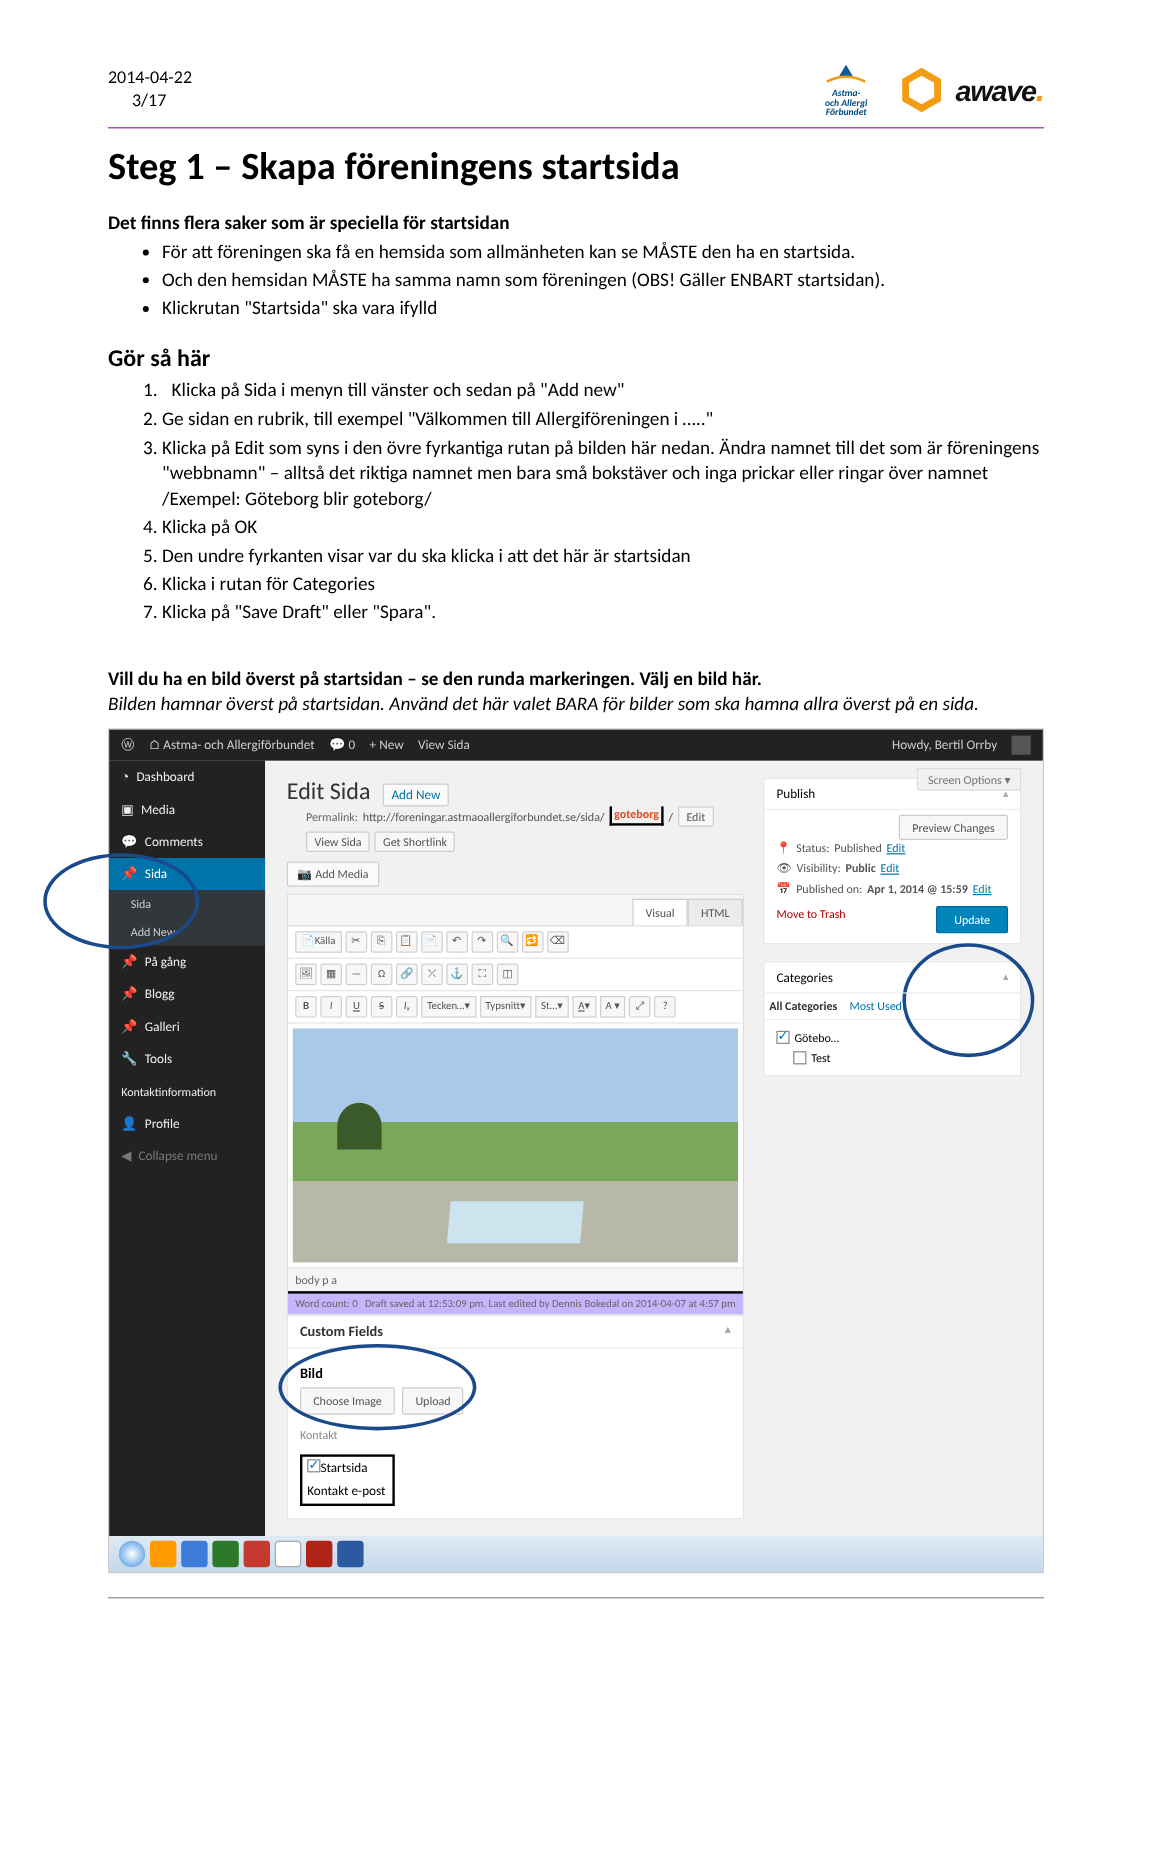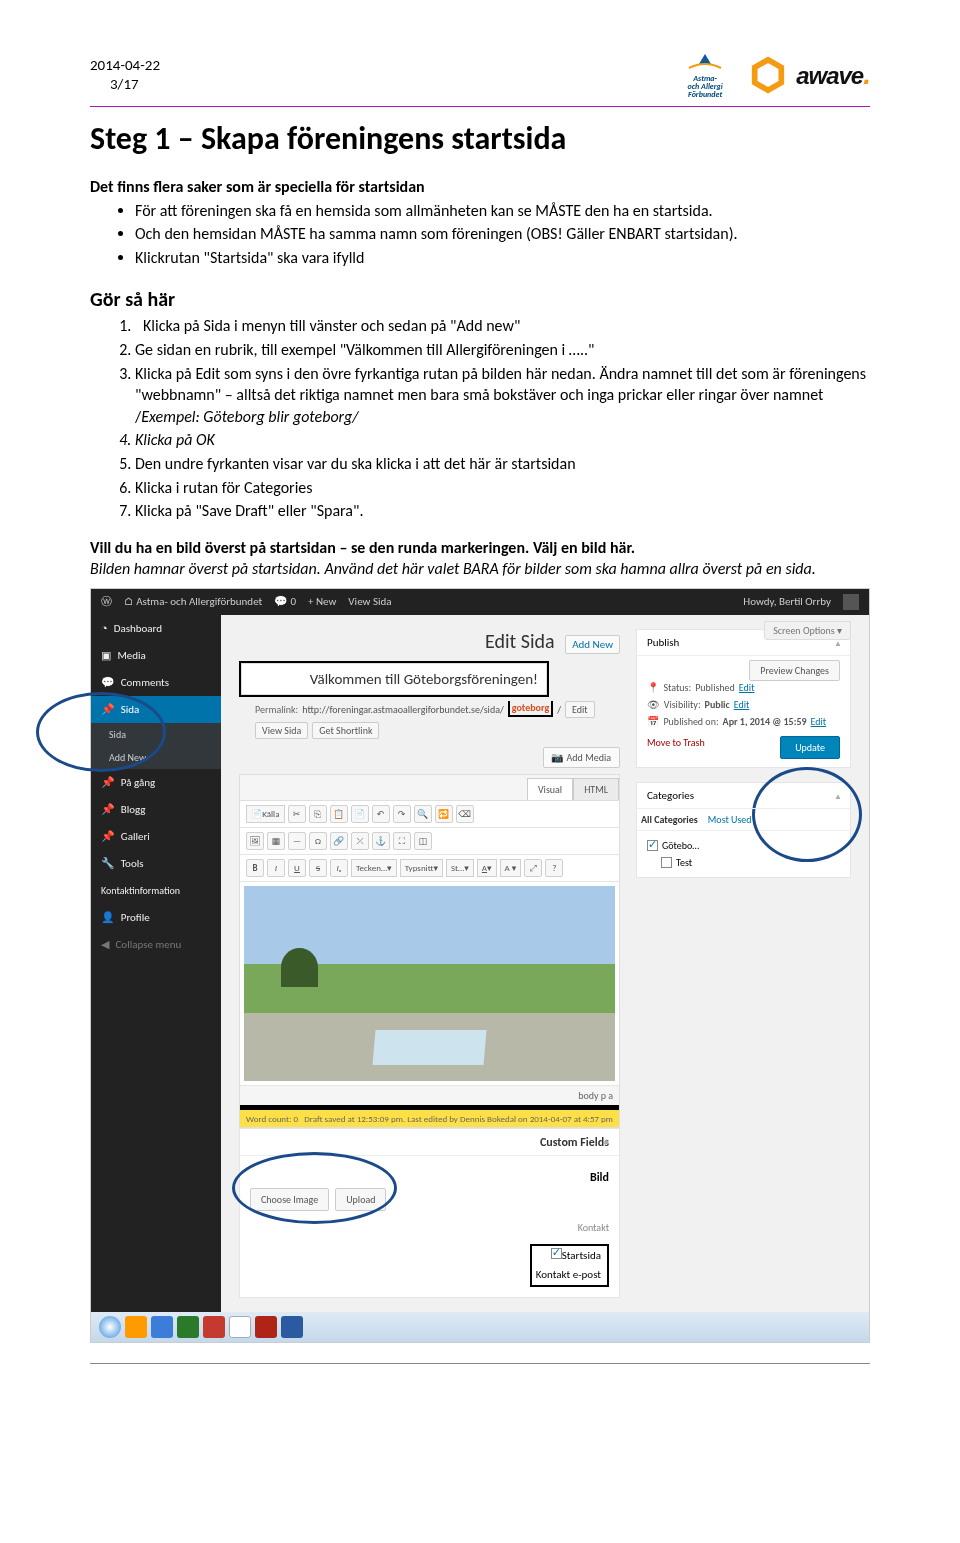--- a/index.html
+++ b/index.html
@@ -11,36 +11,36 @@
   .logo1 { width: 70px; height: 50px; background: #fff; display:flex; flex-direction:column; align-items:center; justify-content:center; font-size:8px; color:#004a7c; text-align:center; line-height:1; }
   .logo1 svg { margin-bottom:2px; }
   .logo2 { width:40px; height:40px; display:flex; align-items:center; justify-content:center; }
   .logo3 { font-family: Arial Black, sans-serif; font-weight:900; font-size:24px; font-style:italic; color:#111; letter-spacing:-1px; }
   h1 { font-size: 32px; font-weight: bold; margin: 10px 0 18px 0; }
   .body-text { font-size: 16px; line-height: 1.35; }
   .sub-head { font-weight: bold; font-size: 16px; margin-bottom: 2px; }
   ul.bullets { list-style: disc; margin-left: 45px; margin-bottom: 18px; }
   ul.bullets li { margin-bottom: 2px; }
   .sub-head2 { font-weight: bold; font-size: 20px; margin-bottom: 2px; }
-  ol.steps { list-style: decimal; margin-left: 45px; margin-bottom: 15px; }
+  ol.steps { list-style: decimal; margin-left: 45px; margin-bottom: 34px; }
   ol.steps li { margin-bottom: 2px; }
-  .italic { font-style: italic; }
+  .italic { }
   .bold { font-weight: bold; }
   .image-marker { margin: 16px 0 4px 0; font-style: italic; font-size: 16px; }
   .screenshot-wrap { margin: 8px 0; border: 1px solid #ccc; background: #ececec; font-size: 11px; position: relative; }
   .wp-top { background: #222; color: #ccc; height: 26px; display: flex; align-items: center; padding: 0 10px; font-size: 11px; justify-content: space-between; }
   .wp-top-left, .wp-top-right { display:flex; gap:12px; align-items:center; }
   .wp-body { display: flex; min-height: 520px; }
   .wp-side { width: 130px; background: #222; color: #aaa; padding: 0; font-size: 11px; position:relative; }
   .wp-side .item { padding: 7px 10px; display:flex; align-items:center; gap:6px; color:#eee; }
   .wp-side .item.active { background: #0073aa; color:#fff; }
   .wp-side .sub { background:#32373c; padding: 5px 10px 5px 18px; color:#ccc; font-size:10px; }
   .wp-main { flex:1; background:#f1f1f1; padding: 14px 18px; position:relative; }
   .wp-main-row { display:flex; gap:16px; }
-  .wp-col-main { flex:1;text-align:right; }
+  .wp-col-main { flex:1; }
   .wp-col-side { width: 215px; }
   .page-title-h { font-size: 20px; color:#333; font-weight:400; }
   .page-title-h .addnew { font-size:11px; color:#0073aa; border:1px solid #ccc; padding:2px 6px; margin-left:6px; border-radius:2px; background:#fafafa; }
   .title-input-wrap { border:2px solid #000; padding:0; margin:8px 0 4px 0; background:#fff; width:310px; }
   .title-input { border:1px solid #ddd; padding:6px 8px; font-size:15px; color:#333; background:#fff; }
   .permalink { font-size: 10px; color:#666; margin-bottom:6px; display:flex; gap:4px; align-items:center; flex-wrap:wrap;margin-left:16px;}
   .permalink .seg { color:#555; }
   .permalink .slug { border-bottom:2px solid #000; border-left:2px solid #000; border-right:2px solid #000; padding:0 2px 1px 2px; color:#d54e21; font-weight:bold;}
   .permalink .btn { border:1px solid #ccc; background:#f7f7f7; padding:1px 6px; border-radius:2px; color:#555;}
   .media-btn { display:inline-block; border:1px solid #ccc; background:#fafafa; padding:3px 8px; border-radius:2px; font-size:10px; color:#555; margin:2px 0 6px 0;}
@@ -48,21 +48,21 @@
   .ed-tabs { display:flex; justify-content:flex-end; gap:0; border-bottom:1px solid #dedede; background:#f5f5f5;}
   .ed-tab { padding:4px 10px; font-size:10px; border:1px solid #ccc; border-bottom:none; background:#ebebeb; color:#555; margin-top:3px;}
   .ed-tab.active { background:#fff; }
   .ed-toolbar { display:flex; gap:3px; padding:4px 6px; border-bottom:1px solid #e5e5e5; flex-wrap:wrap; align-items:center; }
   .tb-btn { width:18px; height:18px; border:1px solid #d0d0d0; background:#f7f7f7; border-radius:2px; display:flex; align-items:center; justify-content:center; font-size:9px; color:#555;}
   .tb-sel { height:18px; border:1px solid #d0d0d0; background:#f7f7f7; font-size:9px; padding:0 4px; color:#555; display:flex; align-items:center;}
   .ed-content { height:195px; background: linear-gradient(to bottom, #a8c9e8 0%, #a8c9e8 40%, #7aa85a 40%, #7aa85a 65%, #b8b8a8 65%, #b8b8a8 100%); position:relative; margin:4px; }
   .ed-content::before { content:""; position:absolute; top:32%; left:10%; width:10%; height:20%; background:#3a5a2a; border-radius:50% 50% 0 0; }
   .ed-content::after { content:""; position:absolute; bottom:8%; left:35%; width:30%; height:18%; background:#cde3ee; transform:skewX(-5deg);}
   .ed-status { background:#f5f5f5; border-top:1px solid #e5e5e5; padding:3px 6px; font-size:10px; color:#666;}
-  .ed-footer { background:#fde047; border-top:5px solid #000000; padding:3px 6px; font-size:9px; color:#666; display:flex; justify-content:space-between;}
+  .ed-footer { background:#c4b5fd; border-top:2px solid #000000; padding:3px 6px; font-size:9px; color:#666; display:flex; justify-content:space-between;}
   .metabox { background:#fff; border:1px solid #e5e5e5; margin-top:0; }
   .metabox-h { padding:6px 10px; font-size:12px; font-weight:bold; color:#333; border-bottom:1px solid #eee; position:relative;}
   .metabox-h .toggle { position:absolute; right:8px; top:6px; color:#aaa; font-size:9px;}
   .metabox-b { padding:10px; }
   .cf-label { font-size:12px; font-weight:bold; margin:4px 0; }
   .cf-row { display:flex; gap:6px; }
   .cf-btn { border:1px solid #ccc; background:#f7f7f7; padding:4px 10px; border-radius:2px; font-size:10px; color:#555;}
   .cf-check { width:11px; height:11px; border:1px solid #888; display:inline-block; position:relative;}
   .cf-check.checked::after { content:"✓"; position:absolute; top:-3px; left:0; font-size:11px; color:#0073aa;}
   .side-box { background:#fff; border:1px solid #e5e5e5; margin-bottom:14px; }
@@ -206,23 +206,20 @@
           </div>
       </div>
       <div class="wp-main">
         <div class="screen-opts">Screen Options ▾</div>
         <div class="wp-main-row">
           <div class="wp-col-main">
             <div class="page-title-h">
               <span>Edit Sida</span>
               <span class="addnew">Add New</span>
             </div>
-            <div class="title-input-wrap rect-outline">
-              <div class="title-input">Välkommen till Göteborgsföreningen!</div>
-            </div>
             <div class="permalink">
               <span>Permalink:</span>
               <span class="seg">http://foreningar.astmaoallergiforbundet.se/sida/</span>
                 <span class="slug">goteborg</span>
                 <span class="seg">/</span>
               <span class="btn">Edit</span>
               <span class="btn">View Sida</span>
               <span class="btn">Get Shortlink</span>
             </div>
             <span class="media-btn">📷 <span>Add Media</span></span>

